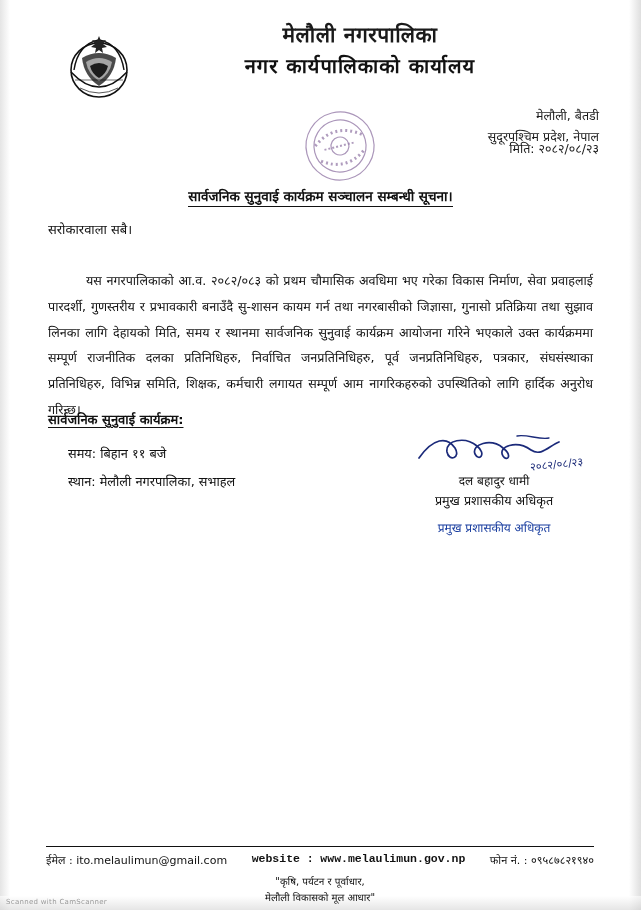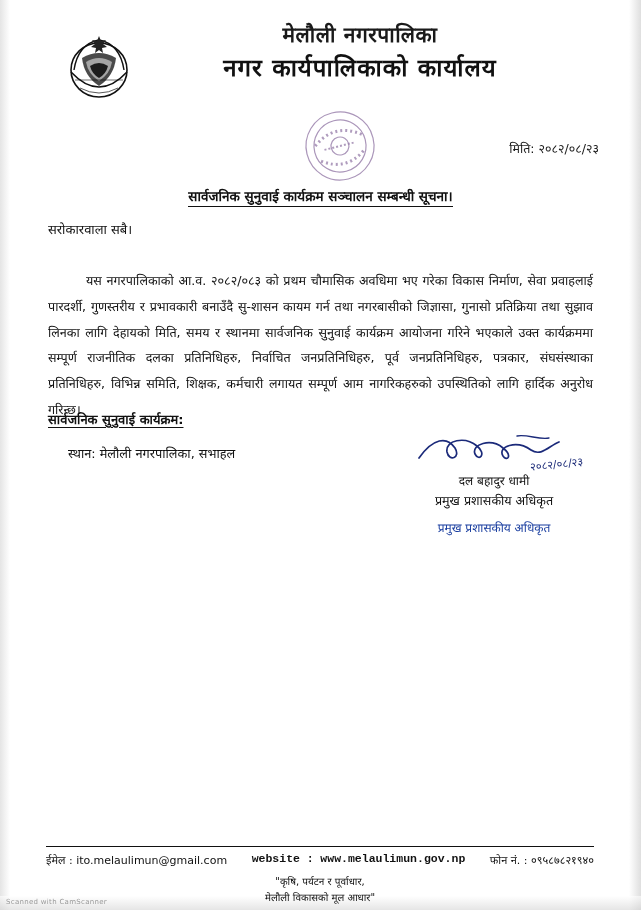--- a/index.html
+++ b/index.html
@@ -62,21 +62,21 @@
   .muni-name {
     font-family: "DejaVu Sans", sans-serif;
     font-size: 21px;
     font-weight: bold;
     color: #1a1a1a;
     letter-spacing: .5px;
     line-height: 1.3;
   }
   .office-name {
     font-family: "DejaVu Sans", sans-serif;
-    font-size: 24px;
+    font-size: 20px;
     font-weight: bold;
     color: #111;
     letter-spacing: 1px;
     margin-top: 4px;
     line-height: 1.3;
   }
 
   .addr {
     position: absolute;
     right: 42px; top: 92px;
@@ -270,20 +270,24 @@
         <path d="M13 50 L61 50" stroke="#111" stroke-width="1" opacity=".6"></path>
         <path d="M18 58 Q37 68 56 58" fill="none" stroke="#111" stroke-width="1" opacity=".7"></path>
       </svg>
     </div>
 
     <div class="head-text">
       <div class="muni-name">मेलौली नगरपालिका</div>
       <div class="office-name">नगर कार्यपालिकाको कार्यालय</div>
     </div>
 
+    <div class="addr">
+      <div>मेलौली, बैतडी</div>
+      <div>सुदूरपश्चिम प्रदेश, नेपाल</div>
+    </div>
   </div>
 
 
   <div class="date-line">
     <span>मिति:</span>
     <span>२०८२/०८/२३</span>
   </div>
 
   <div class="stamp">
     <svg width="100" height="92" viewBox="0 0 100 92">
@@ -305,20 +309,24 @@
   </div>
 
   <div class="salutation">सरोकारवाला सबै।</div>
 
   <div class="body-para">यस नगरपालिकाको आ.व. २०८२/०८३ को प्रथम चौमासिक अवधिमा भए गरेका विकास निर्माण, सेवा प्रवाहलाई पारदर्शी, गुणस्तरीय र प्रभावकारी बनाउँदै सु-शासन कायम गर्न तथा नगरबासीको जिज्ञासा, गुनासो प्रतिक्रिया तथा सुझाव लिनका लागि देहायको मिति, समय र स्थानमा सार्वजनिक सुनुवाई कार्यक्रम आयोजना गरिने भएकाले उक्त कार्यक्रममा सम्पूर्ण राजनीतिक दलका प्रतिनिधिहरु, निर्वाचित जनप्रतिनिधिहरु, पूर्व जनप्रतिनिधिहरु, पत्रकार, संघसंस्थाका प्रतिनिधिहरु, विभिन्न समिति, शिक्षक, कर्मचारी लगायत सम्पूर्ण आम नागरिकहरुको उपस्थितिको लागि हार्दिक अनुरोध गरिन्छ।</div>
 
   <div class="prog-title">सार्वजनिक सुनुवाई कार्यक्रम:</div>
 
   <div class="prog-list">
     <div>
+      <span>समय:</span>
+      <span>बिहान ११ बजे</span>
+    </div>
+    <div>
       <span>स्थान:</span>
       <span>मेलौली नगरपालिका, सभाहल</span>
     </div>
   </div>
 
   <div class="sig-block">
     <div class="sig-scribble">
       <svg width="190" height="34" viewBox="0 0 190 34">
         <path d="M20 26 C34 6, 48 4, 56 16 C62 26, 50 30, 48 20 C46 8, 66 4, 78 14 C88 22, 80 30, 76 22 C72 12, 92 6, 104 16 C114 24, 108 30, 104 24 C98 14, 118 8, 132 18 C142 25, 150 14, 160 10" fill="none" stroke="#1b2a7a" stroke-width="1.7" stroke-linecap="round"></path>
         <path d="M118 4 C128 2, 140 8, 150 6" fill="none" stroke="#1b2a7a" stroke-width="1.3" stroke-linecap="round"></path>

